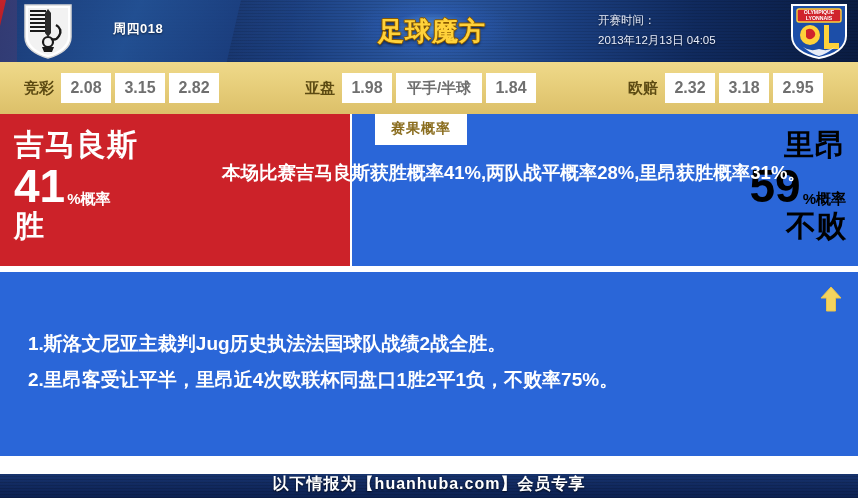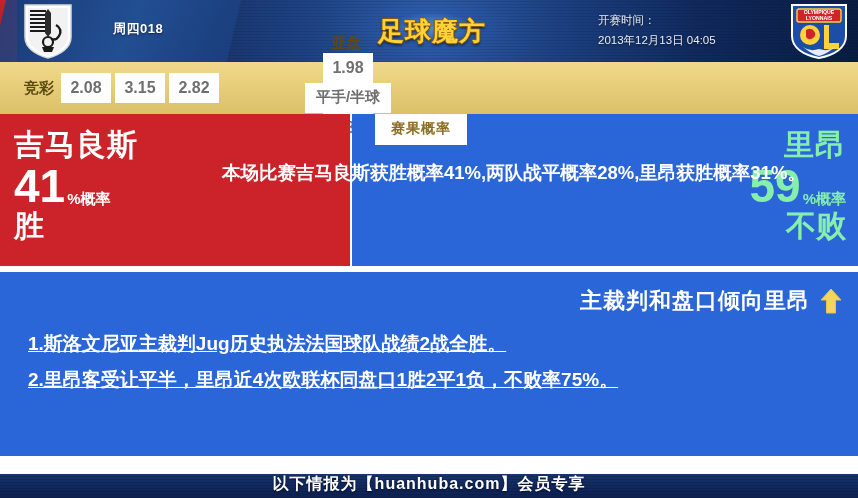--- a/index.html
+++ b/index.html
@@ -80,21 +80,21 @@
     white-space:nowrap;
   }
   .odds-cell{
     background:#ffffff; color:#6f6f6f; font-weight:bold; font-size:16px;
     height:30px; min-width:50px; padding:0 9px;
     display:flex; align-items:center; justify-content:center;
     margin-right:4px; white-space:nowrap;
   }
   .odds-cell.wide{ min-width:86px; font-size:15px; }
   .g1{ margin-left:24px; }
-  .g2{ margin-left:82px;flex-direction:column; }
+  .g2{ margin-left:82px; }
   .g3{ margin-left:88px; }
 
   
   .midrow{
     position:absolute; left:0; top:114px; width:858px; height:152px;
   }
   .panel-red{
     position:absolute; left:0; top:0; width:350px; height:152px;
     background:#cc2229;
     padding-left:32px;
@@ -108,21 +108,21 @@
   }
   .home-name{
     font-size:30px; font-weight:bold; line-height:36px; letter-spacing:1px;
   }
   .pct-line{ display:flex; align-items:flex-end; line-height:1; }
   .pct-num{ font-size:46px; font-weight:bold; line-height:46px; }
   .pct-suffix{ font-size:15px; font-weight:bold; margin-left:2px; padding-bottom:3px; }
   .home-res{ font-size:30px; font-weight:bold; line-height:34px; }
 
   .away-block{
-    position:absolute; right:12px; top:13px; color:#86efac; text-align:right;
+    position:absolute; right:12px; top:13px; color:#000000; text-align:right;
   }
   .away-name{ font-size:30px; font-weight:bold; line-height:36px; letter-spacing:1px; }
   .away-pct{ display:flex; align-items:flex-end; justify-content:flex-end; line-height:1; }
   .away-res{ font-size:30px; font-weight:bold; line-height:34px; }
 
   .tab{
     position:absolute; left:375px; top:114px;
     background:#ffffff; color:#8a6d1f;
     font-size:14px; font-weight:bold;
     padding:6px 16px 7px 16px;
@@ -145,21 +145,21 @@
     display:flex; align-items:center; gap:10px;
   }
   .lower-title-text{
     color:#ffffff; font-size:22px; font-weight:bold; letter-spacing:1px;
   }
   .arrow-up{ width:22px; height:26px; display:block; }
   .notes{
     position:absolute; left:28px; top:54px; width:812px;
     color:#ffffff; font-size:19px; font-weight:bold; line-height:36px;
   }
-  .note-line{ display:block;text-decoration:underline; }
+  .note-line{ display:block; }
 
   
   .footer{
     position:absolute; left:0; top:474px; width:858px; height:42px;
     background:
       repeating-linear-gradient(0deg, rgba(0,0,0,0.13) 0px, rgba(0,0,0,0.13) 1px, rgba(255,255,255,0) 1px, rgba(255,255,255,0) 3px),
       linear-gradient(180deg,#17336d 0%, #0e2457 45%, #081a41 100%);
     display:flex; align-items:flex-start; justify-content:center;
   }
   .footer-text{
@@ -230,20 +230,26 @@
       <span class="odds-cell">2.82</span>
     </div>
 
     <div class="odds-group g2">
       <span class="odds-label">亚盘</span>
       <span class="odds-cell">1.98</span>
       <span class="odds-cell wide">平手/半球</span>
       <span class="odds-cell">1.84</span>
     </div>
 
+    <div class="odds-group g3">
+      <span class="odds-label">欧赔</span>
+      <span class="odds-cell">2.32</span>
+      <span class="odds-cell">3.18</span>
+      <span class="odds-cell">2.95</span>
+    </div>
   </div>
 
   <div class="midrow">
 
     <div class="panel-red">
       <div class="home-block">
         <div class="home-name">吉马良斯</div>
         <div class="pct-line">
           <span class="pct-num">41</span>
           <span class="pct-suffix">%概率</span>
@@ -263,21 +269,20 @@
       </div>
     </div>
   </div>
 
   <div class="tab">赛果概率</div>
 
   <div class="summary">本场比赛吉马良斯获胜概率41%,两队战平概率28%,里昂获胜概率31%。</div>
 
   <div class="lower">
     <div class="lower-title">
-      <span class="lower-title-text">主裁判和盘口倾向里昂</span>
       <span>
         <svg class="arrow-up" viewBox="0 0 22 26" aria-hidden="true">
           <path d="M11 1 L21 12 H15.5 V25 H6.5 V12 H1 Z" fill="#f4d35e" stroke="#e8c24a" stroke-width="1"></path>
         </svg>
       </span>
     </div>
 
     <div class="notes">
       <span class="note-line">1.斯洛文尼亚主裁判Jug历史执法法国球队战绩2战全胜。</span>
       <span class="note-line">2.里昂客受让平半，里昂近4次欧联杯同盘口1胜2平1负，不败率75%。</span>

